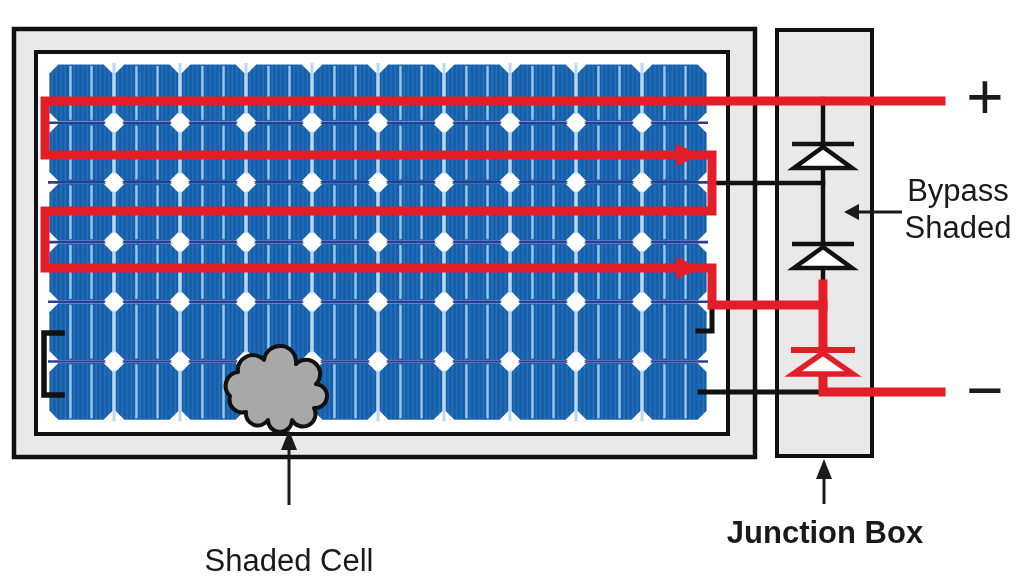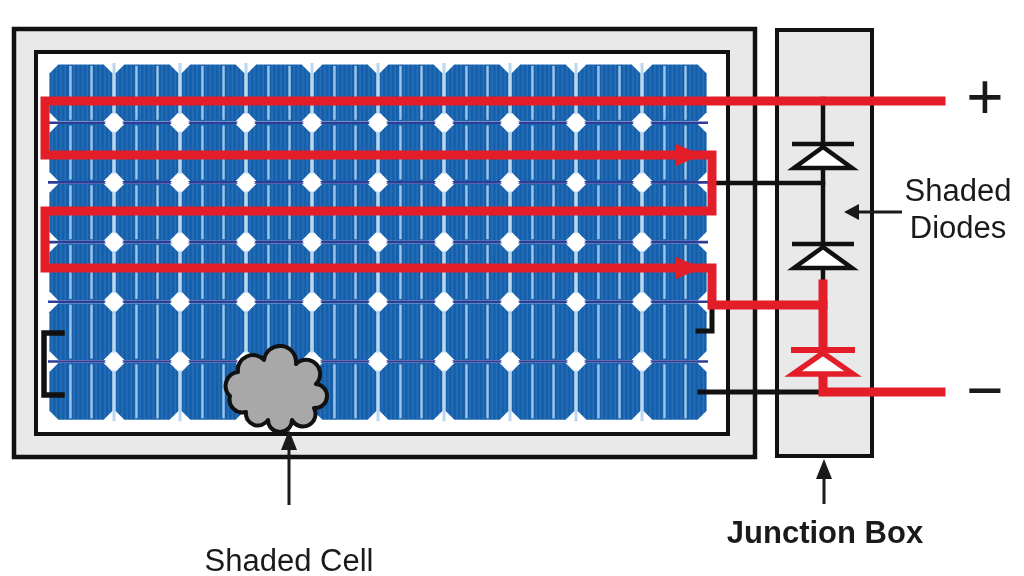--- a/index.html
+++ b/index.html
@@ -368,18 +368,18 @@
 
       <line class="annline" x1="289" y1="448" x2="289" y2="505"></line>
       <polygon class="annhead" points="289,430 281,450 297,450"></polygon>
     </g>
 
     <text class="terminal" x="985" y="97" text-anchor="middle" dominant-baseline="central">+</text>
     <text class="terminal" x="985" y="390" text-anchor="middle" dominant-baseline="central">−</text>
   </svg>
 
   <div class="lbl" id="lbl-bypass">
+    <div>Bypass</div>
     <div>Shaded</div>
-    <div>Diodes</div>
   </div>
   <div class="lbl" id="lbl-junction">Junction Box</div>
   <div class="lbl" id="lbl-shaded">Shaded Cell</div>
 </div>
 
 </body></html>

